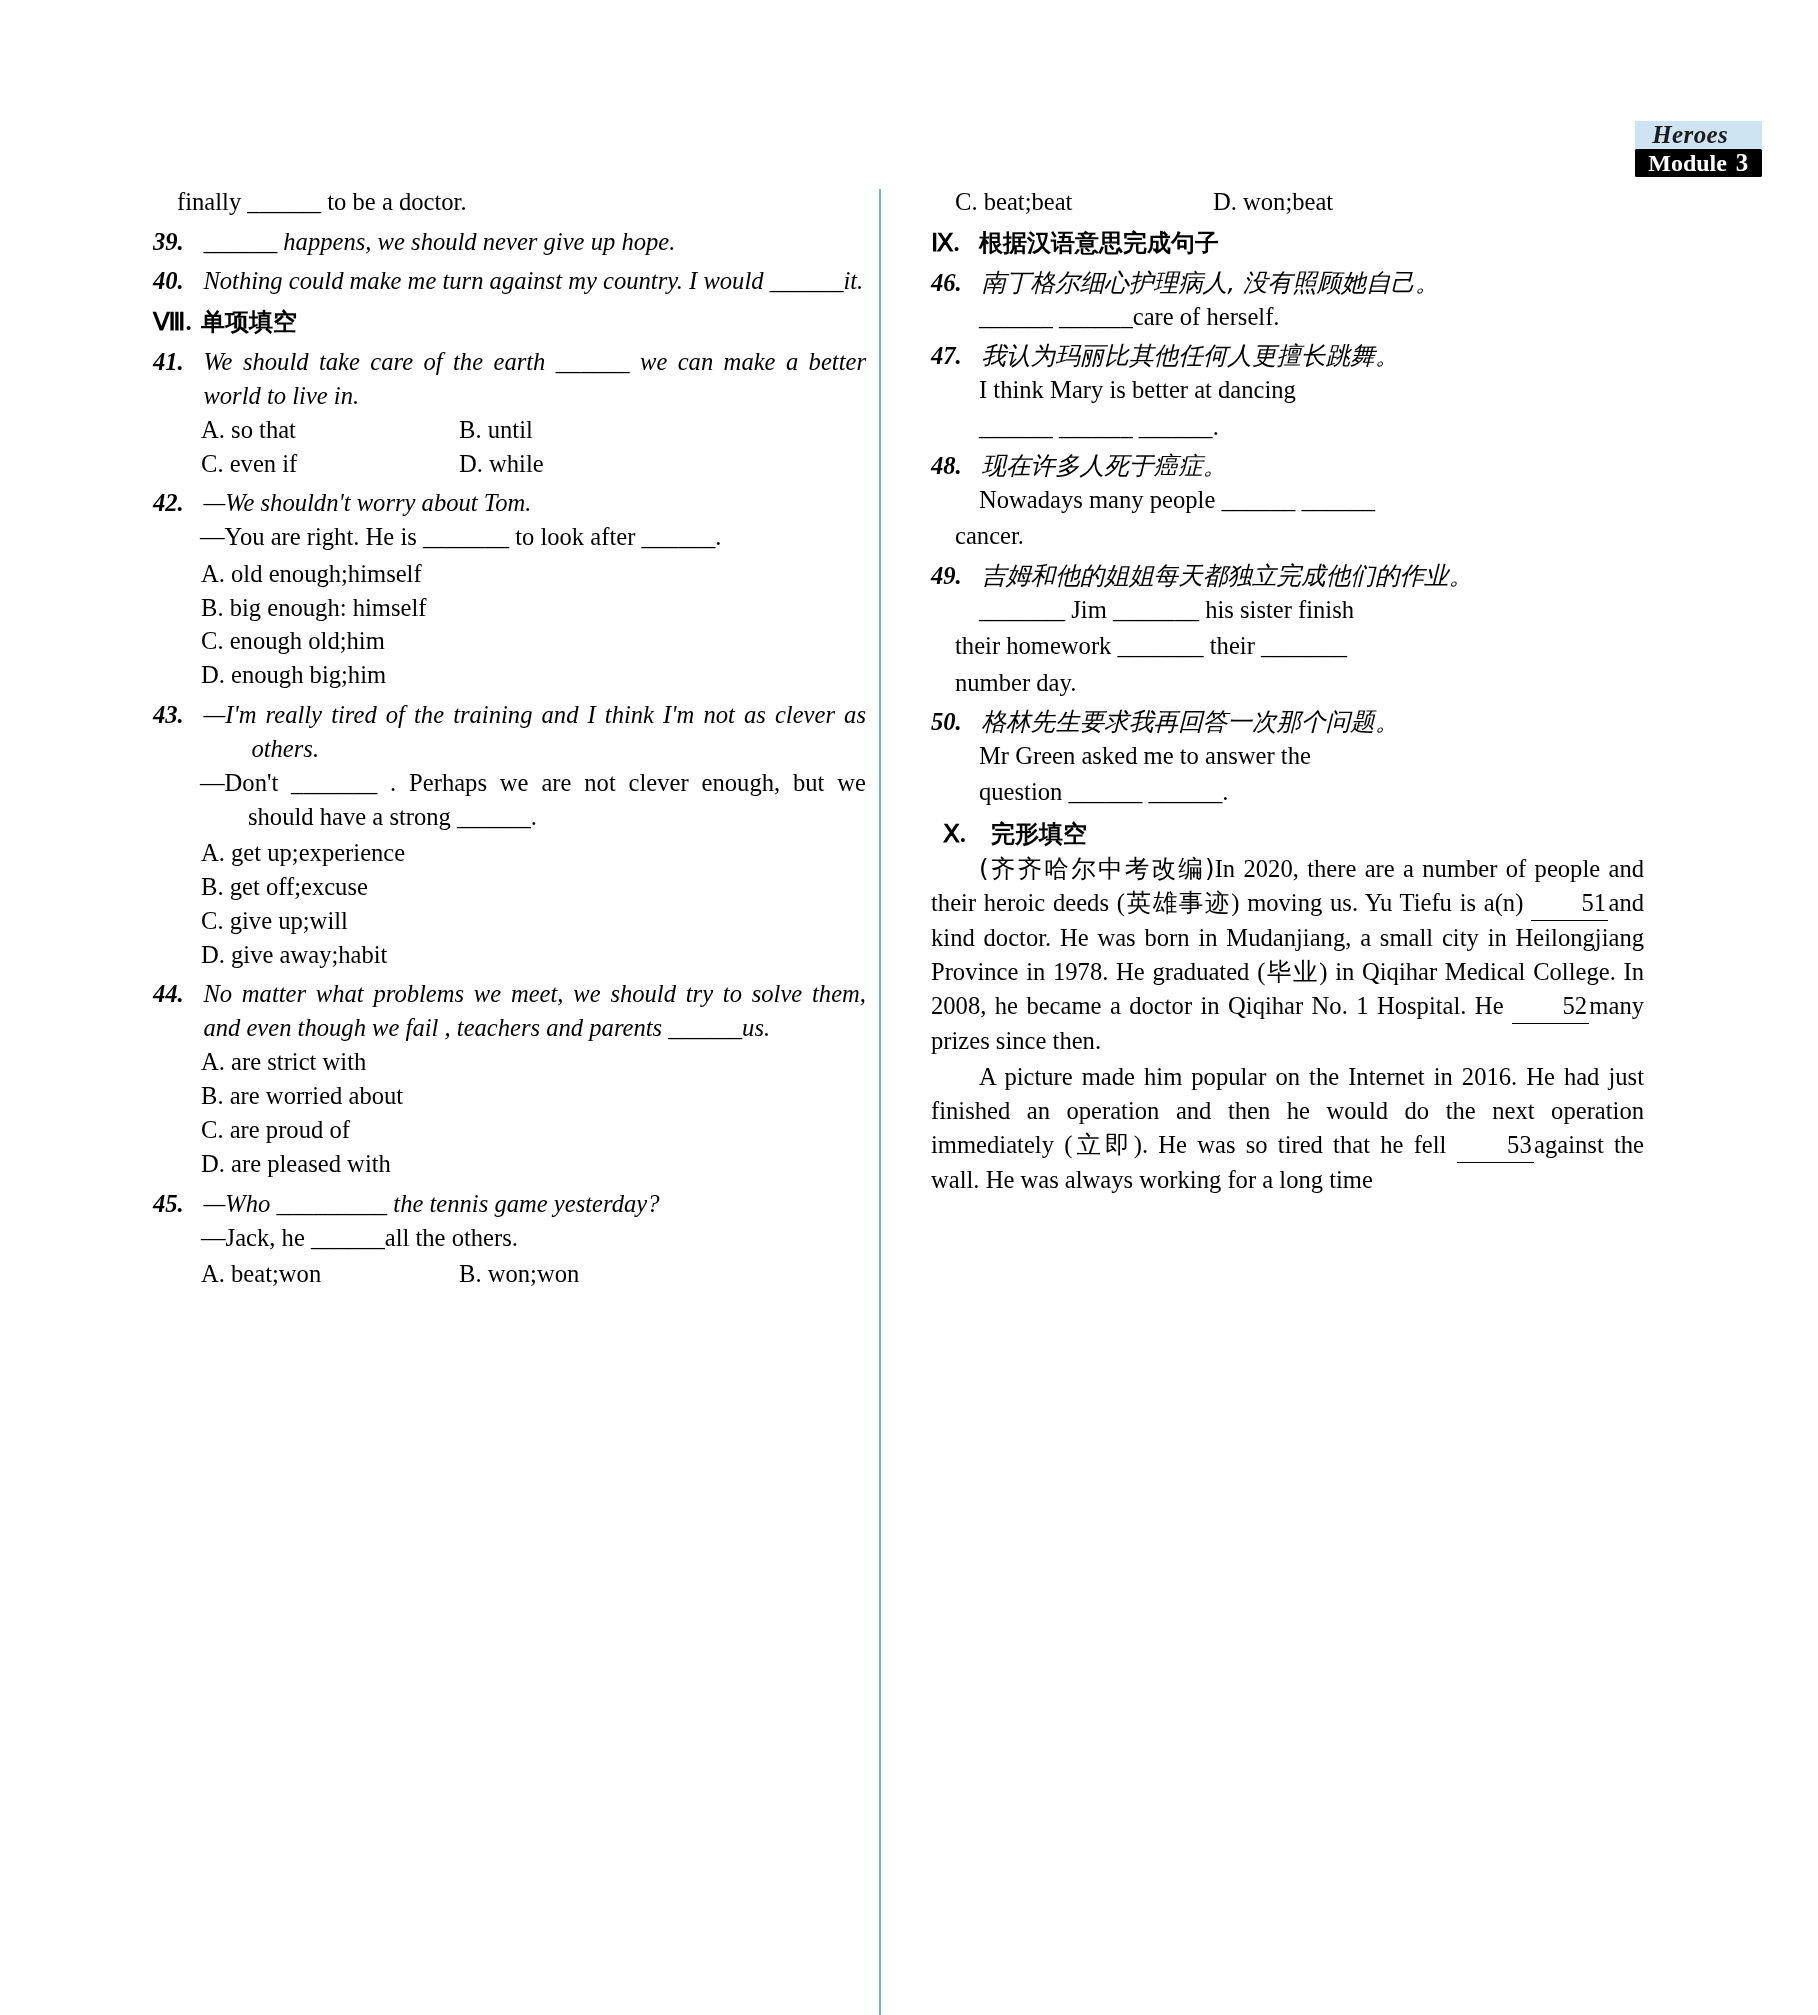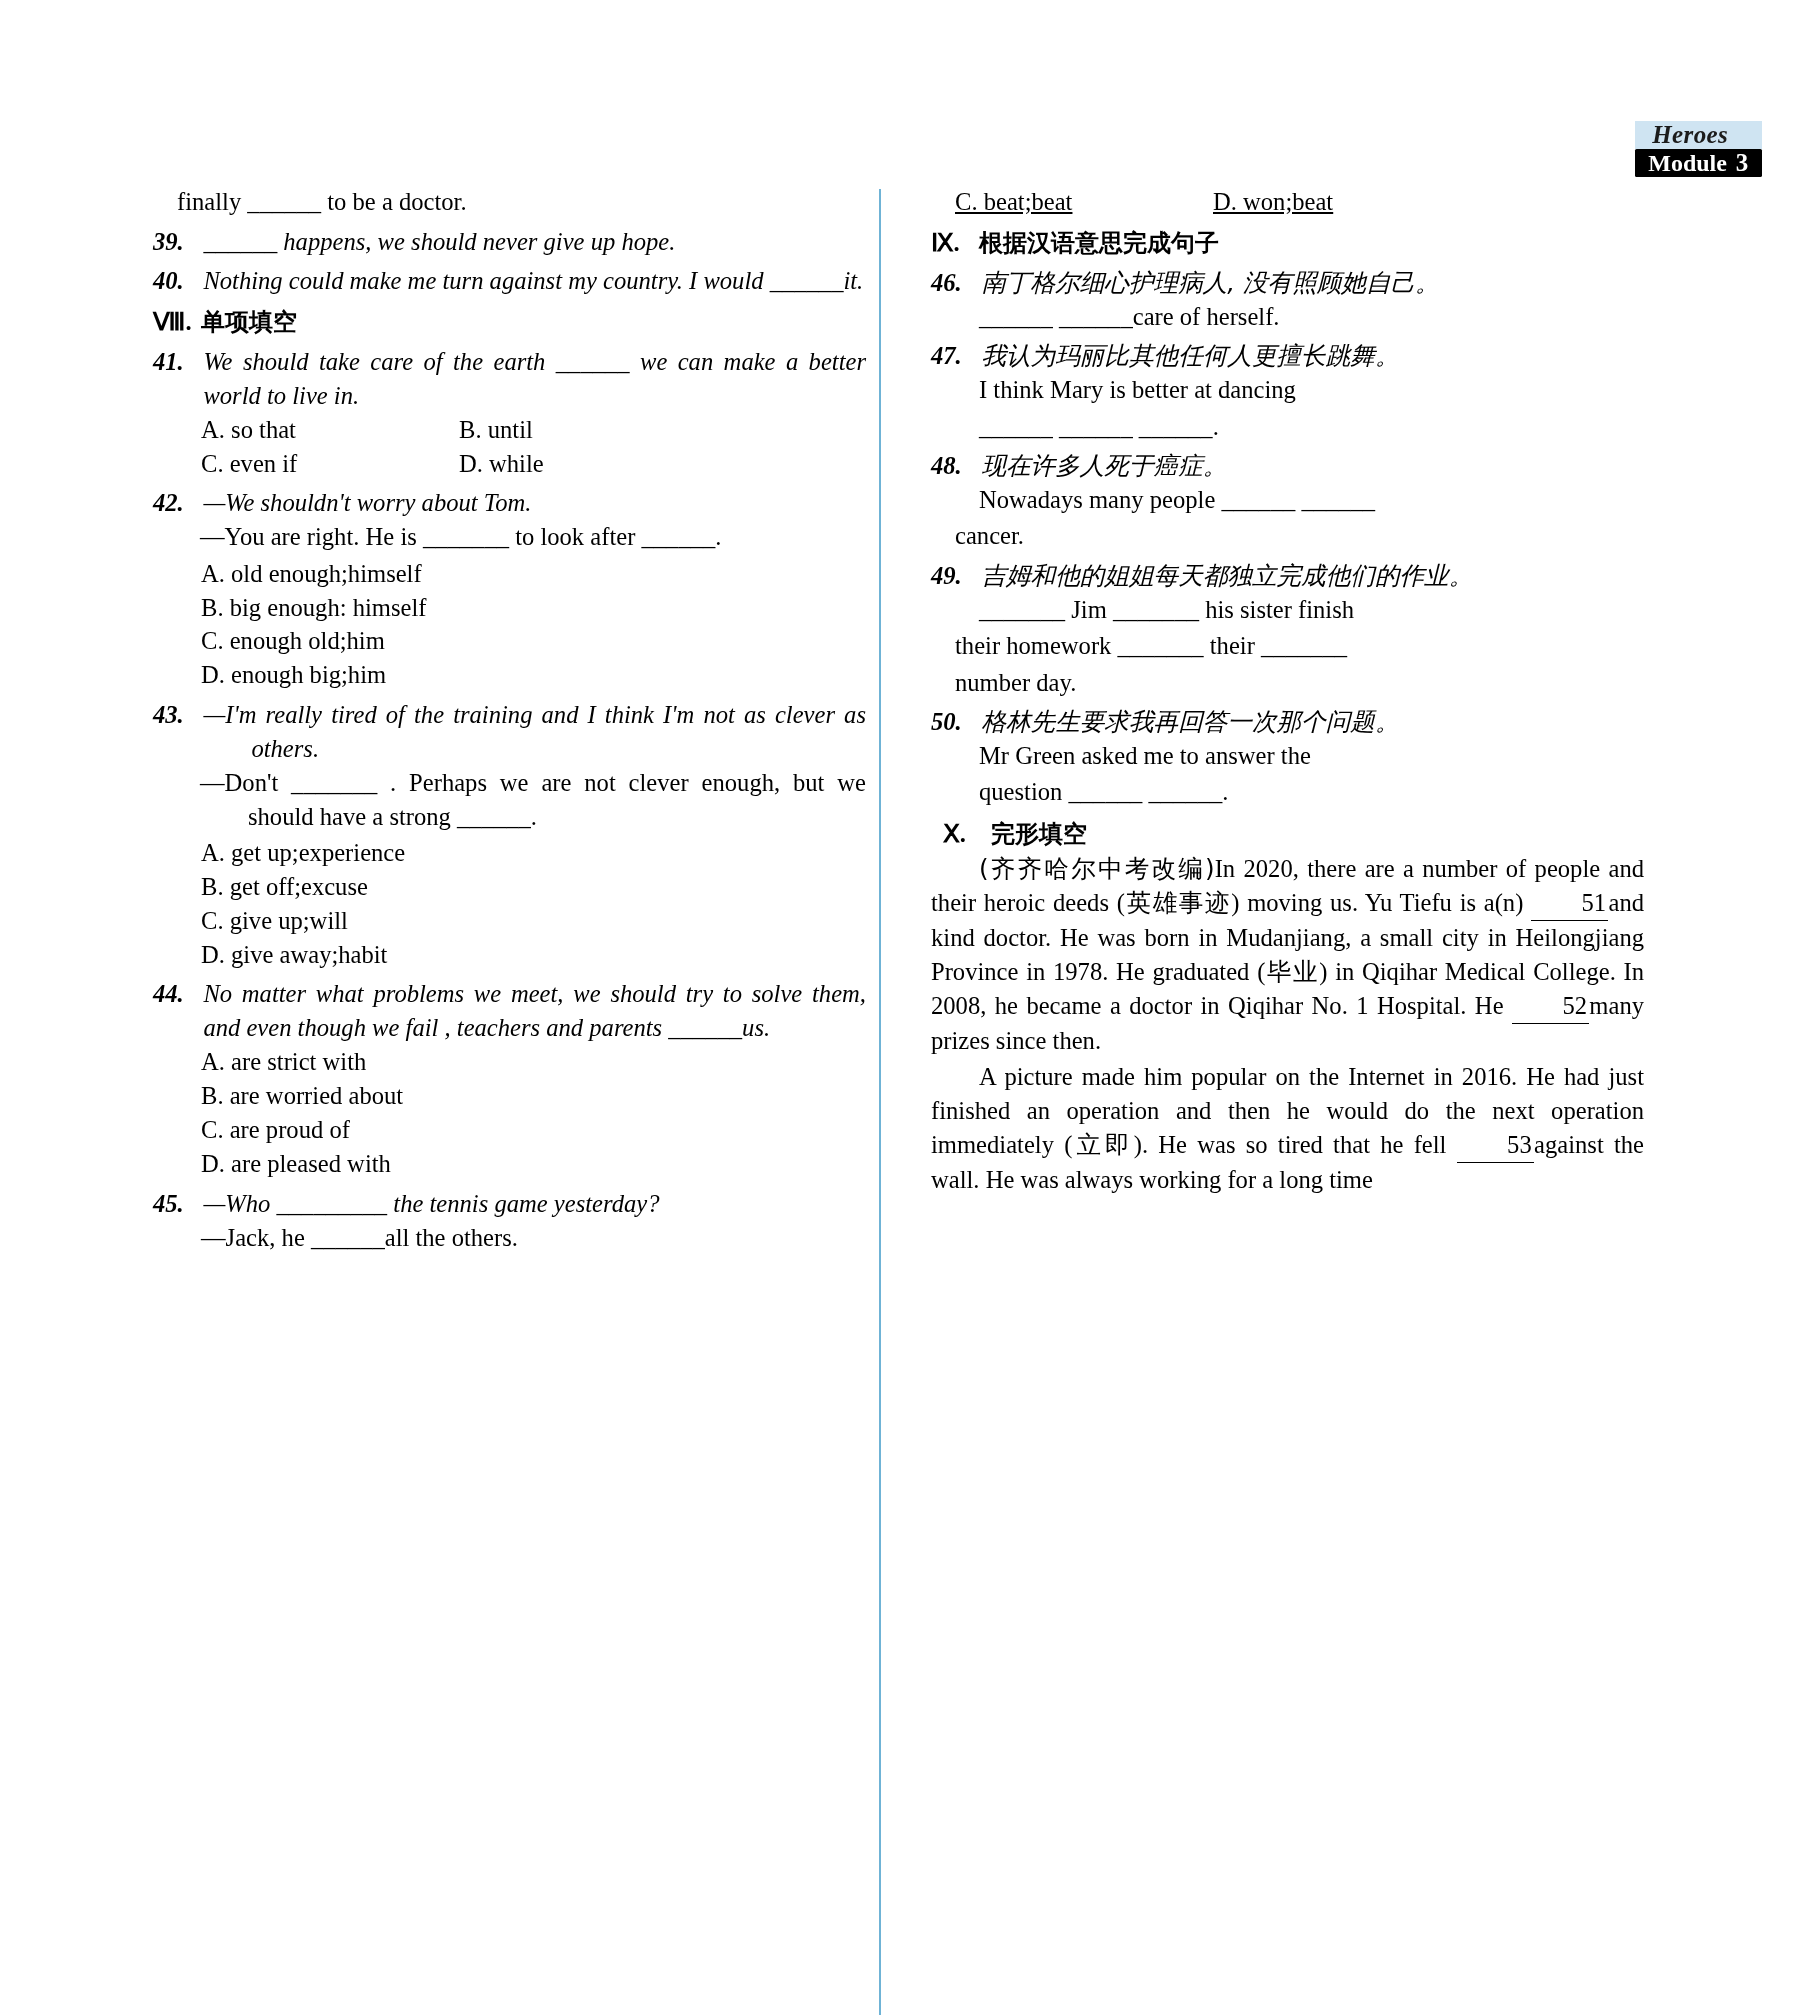--- a/index.html
+++ b/index.html
@@ -217,26 +217,30 @@
     <div class="opt">A. are strict with</div>
     <div class="opt">B. are worried about</div>
     <div class="opt">C. are proud of</div>
     <div class="opt">D. are pleased with</div>
 
     <div class="qitem">
       <span class="qnum">45.</span>
       <span class="qbody just" style="padding-left:48px;text-indent:-48px;">—Who _________ the tennis game yesterday?</span>
     </div>
     <div class="line indent-2">—Jack, he ______all the others.</div>
+    <div class="optrow">
+      <span>A. beat;won</span>
+      <span>B. won;won</span>
+    </div>
 
   </div>
 
   <div class="col col-right">
 
-    <div class="optrow" style="padding-left:24px;text-decoration:underline;">
+    <div class="optrow" style="padding-left:24px;">
       <span>C. beat;beat</span>
       <span>D. won;beat</span>
     </div>
 
     <div class="section-head">
       <span class="rn">Ⅸ.</span>
       <span class="cn">根据汉语意思完成句子</span>
     </div>
 
     <div class="qitem">

